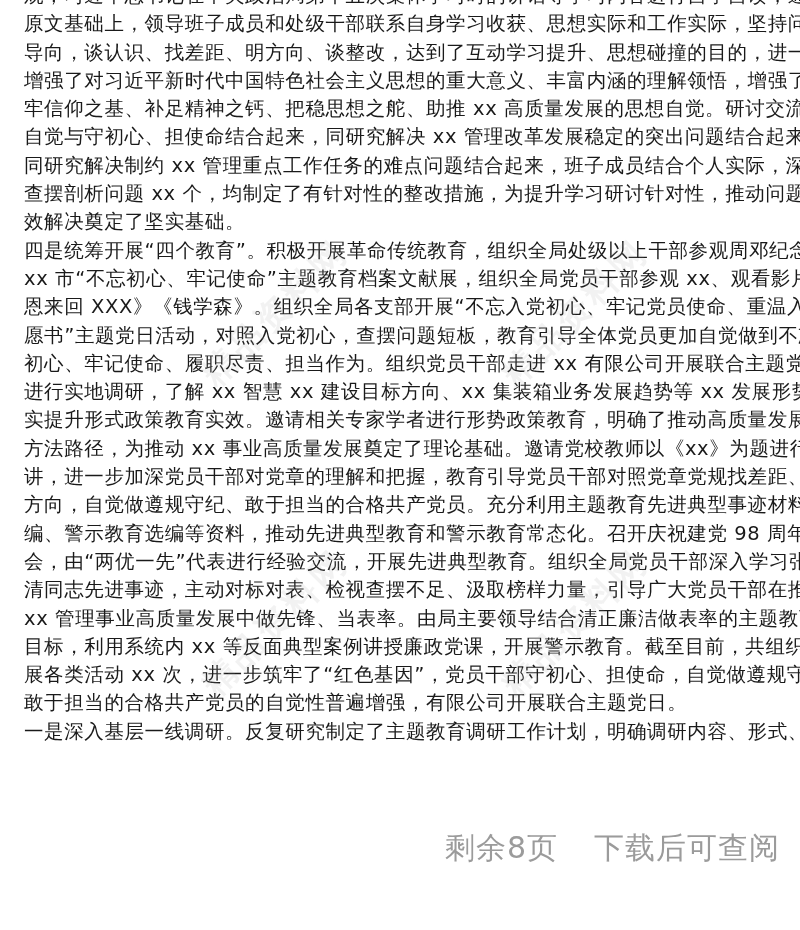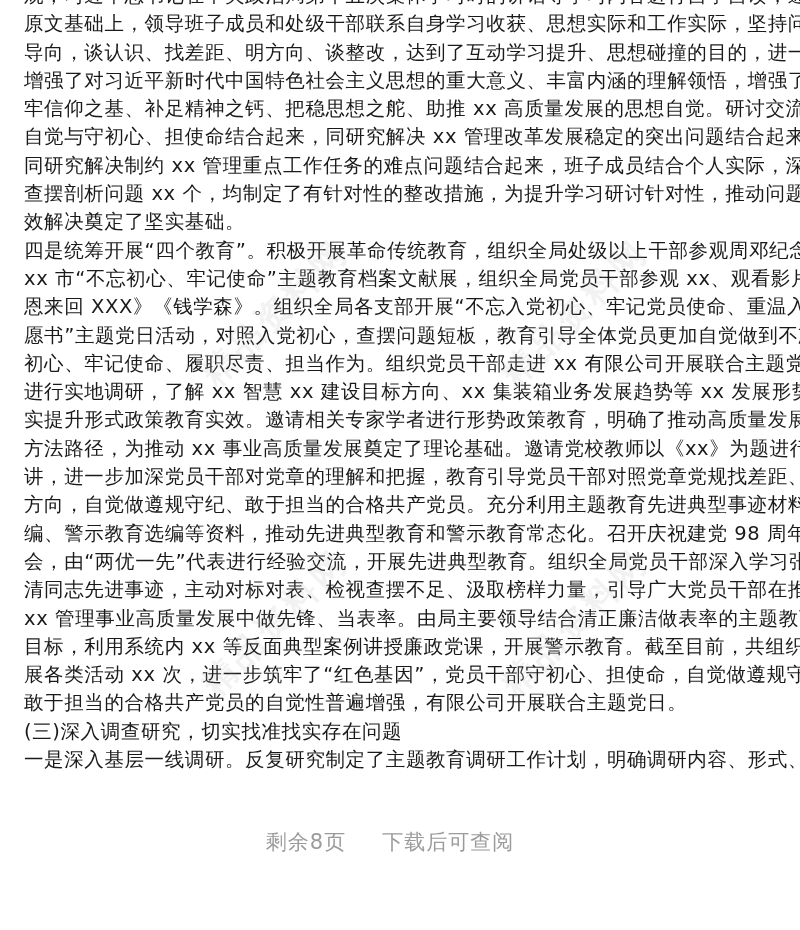--- a/index.html
+++ b/index.html
@@ -58,23 +58,23 @@
     font-weight: bold;
     transform: rotate(-45deg);
     white-space: nowrap;
     letter-spacing: 4px;
   }
   .footer-notice {
     position: absolute;
     left: 0;
     top: 828px;
     width: 780px;
-    text-align: center;
+    text-align: right;
     color: #9b9b9b;
-    font-size: 21px;
+    font-size: 30px;
     letter-spacing: 1px;
   }
   .footer-notice .gap {
     display: inline-block;
     width: 36px;
   }
 </style>
 </head>
 <body>
 
@@ -99,21 +99,20 @@
     <span class="doc-line">方法路径，为推动 xx 事业高质量发展奠定了理论基础。邀请党校教师以《xx》为题进行宣</span>
     <span class="doc-line">讲，进一步加深党员干部对党章的理解和把握，教育引导党员干部对照党章党规找差距、明</span>
     <span class="doc-line">方向，自觉做遵规守纪、敢于担当的合格共产党员。充分利用主题教育先进典型事迹材料选</span>
     <span class="doc-line">编、警示教育选编等资料，推动先进典型教育和警示教育常态化。召开庆祝建党 98 周年大</span>
     <span class="doc-line">会，由“两优一先”代表进行经验交流，开展先进典型教育。组织全局党员干部深入学习张富</span>
     <span class="doc-line">清同志先进事迹，主动对标对表、检视查摆不足、汲取榜样力量，引导广大党员干部在推动</span>
     <span class="doc-line">xx 管理事业高质量发展中做先锋、当表率。由局主要领导结合清正廉洁做表率的主题教育</span>
     <span class="doc-line">目标，利用系统内 xx 等反面典型案例讲授廉政党课，开展警示教育。截至目前，共组织开</span>
     <span class="doc-line">展各类活动 xx 次，进一步筑牢了“红色基因”，党员干部守初心、担使命，自觉做遵规守纪、</span>
     <span class="doc-line last">敢于担当的合格共产党员的自觉性普遍增强，有限公司开展联合主题党日。</span>
-    <span class="doc-line last">(三)深入调查研究，切实找准找实存在问题</span>
     <span class="doc-line">一是深入基层一线调研。反复研究制定了主题教育调研工作计划，明确调研内容、形式、交</span>
   </div>
 
   <div class="watermark-layer">
     <span class="watermark" style="left:180px; top:290px;">精品资料网</span>
     <span class="watermark" style="left:480px; top:290px;">精品资料网</span>
     <span class="watermark" style="left:180px; top:600px;">精品资料网</span>
     <span class="watermark" style="left:480px; top:600px;">精品资料网</span>
   </div>
 </div>

